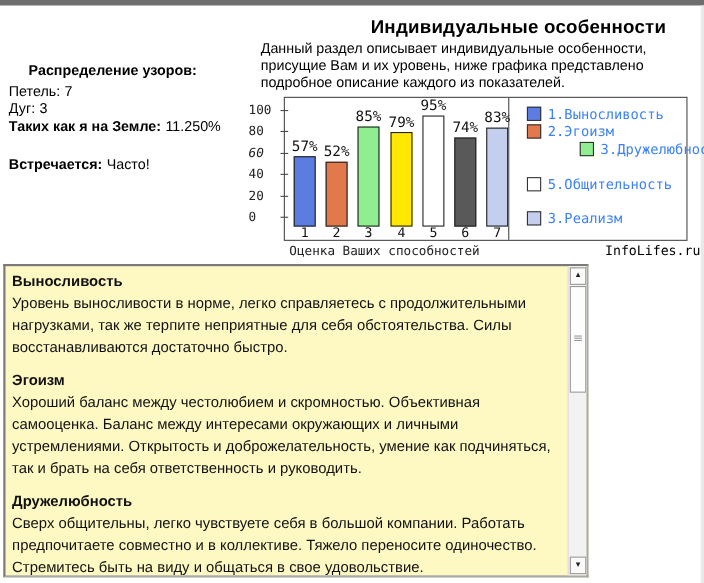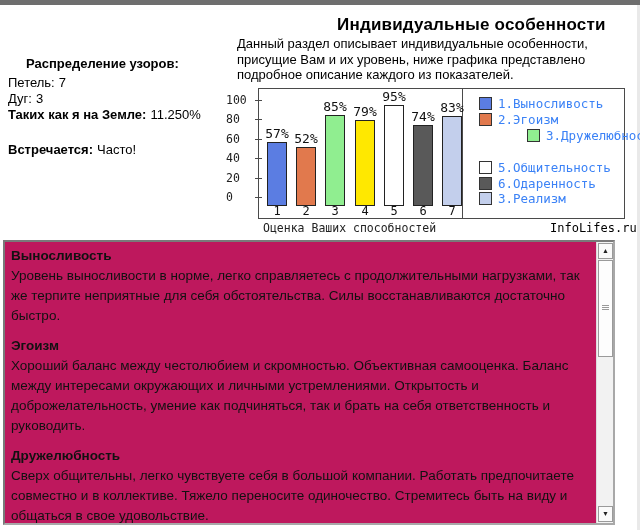--- a/index.html
+++ b/index.html
@@ -38,21 +38,21 @@
   .lrow { position:absolute; left:8px; height:14px; white-space:nowrap; }
   .swatch { display:inline-block; width:13px; height:13px; border:1px solid #333; margin-right:6px; vertical-align:top; }
   .ltext { display:inline-block; vertical-align:top; font-family:"DejaVu Sans Mono", monospace;
            font-size:12.5px; line-height:14px; color:#3b82f6; }
   .xlabel { position:absolute; left:263px; top:221px; font-family:"DejaVu Sans Mono", monospace;
             font-size:11.5px; color:#222; }
   .watermark { position:absolute; left:550px; top:221px; font-family:"DejaVu Sans Mono", monospace;
                font-size:12px; color:#000000; text-decoration:none; cursor:pointer; }
 
   
-  .textbox { position:absolute; left:3px; top:240px; width:612px; height:285px; background:#be185d;
+  .textbox { position:absolute; left:3px; top:240px; width:532px; height:285px; background:#fef9c3;
              border:2px solid; border-color:#7a7a7a #a8a8a8 #a8a8a8 #7a7a7a; }
   .textbox-content { position:absolute; left:0; top:0; right:17px; bottom:0; overflow:hidden;
                      padding:4px 6px 0 6px; font-size:13.5px; line-height:20px; color:#111; }
   .textbox-content h3 { font-size:13.5px; line-height:20px; font-weight:bold; margin:10px 0 0 0; }
   .textbox-content h3:first-child { margin-top:0; }
   .textbox-content p { margin:0; }
 
   
   .scrollbar { position:absolute; right:0; top:0; width:17px; height:281px; background:#f2f2f2;
                border-left:1px solid #dcdcdc; }
@@ -89,21 +89,21 @@
     </div>
   </div>
 
   <h1 class="page-title">Индивидуальные особенности</h1>
   <p class="intro">Данный раздел описывает индивидуальные особенности, присущие Вам и их уровень, ниже графика представлено подробное описание каждого из показателей.</p>
 
   <div class="yaxis" id="yaxis">
       <div class="ylab" style="top: 103px;">0</div>
       <div class="ylab" style="top: 84px;">20</div>
       <div class="ylab" style="top: 64px;">40</div>
-      <div class="ylab" style="top: 45px;">60</div>
+      <div class="ylab" style="top: 45px; font-style: italic;">60</div>
       <div class="ylab" style="top: 25px;">80</div>
       <div class="ylab" style="top: 6px;">100</div>
     </div>
   <div class="chart-box">
     <div class="plot" id="plot">
         <div class="bar" style="left: 8px; height: 64px; background: rgb(91, 125, 226);"></div>
         <div class="pct" style="left: -4px; bottom: 77px;">57%</div>
         <div class="xnum" style="left: 8px;">1</div>
         <div class="bar" style="left: 37px; height: 59px; background: rgb(225, 121, 77);"></div>
         <div class="pct" style="left: 25px; bottom: 72px;">52%</div>
@@ -128,21 +128,20 @@
         <div class="tick" style="top: 69px;"></div>
         <div class="tick" style="top: 50px;"></div>
         <div class="tick" style="top: 30px;"></div>
         <div class="tick" style="top: 11px;"></div>
       </div>
     <div class="legend" id="legend">
         <div class="lrow" style="top: 8px;"><span class="swatch" style="background: rgb(91, 125, 226);"></span><span class="ltext">1.Выносливость</span></div>
         <div class="lrow" style="top: 24px;"><span class="swatch" style="background: rgb(225, 121, 77);"></span><span class="ltext">2.Эгоизм</span></div>
         <div class="lrow" style="top: 40px; margin-left: 48px;"><span class="swatch" style="background: rgb(144, 238, 144);"></span><span class="ltext">3.Дружелюбность</span></div>
         <div class="lrow" style="top: 72px;"><span class="swatch" style="background: rgb(255, 255, 255);"></span><span class="ltext">5.Общительность</span></div>
-        <div class="lrow" style="top: 88px;"><span class="swatch" style="background: rgb(89, 89, 89);"></span><span class="ltext">6.Одаренность</span></div>
         <div class="lrow" style="top: 103px;"><span class="swatch" style="background: rgb(195, 207, 236);"></span><span class="ltext">3.Реализм</span></div>
       </div>
   </div>
   <div class="xlabel">Оценка Ваших способностей</div>
   <a class="watermark">InfoLifes.ru</a>
 
   <div class="textbox">
     <div class="textbox-content" id="sections">
         <h3>Выносливость</h3>
         <p>Уровень выносливости в норме, легко справляетесь с продолжительными нагрузками, так же терпите неприятные для себя обстоятельства. Силы восстанавливаются достаточно быстро.</p>

